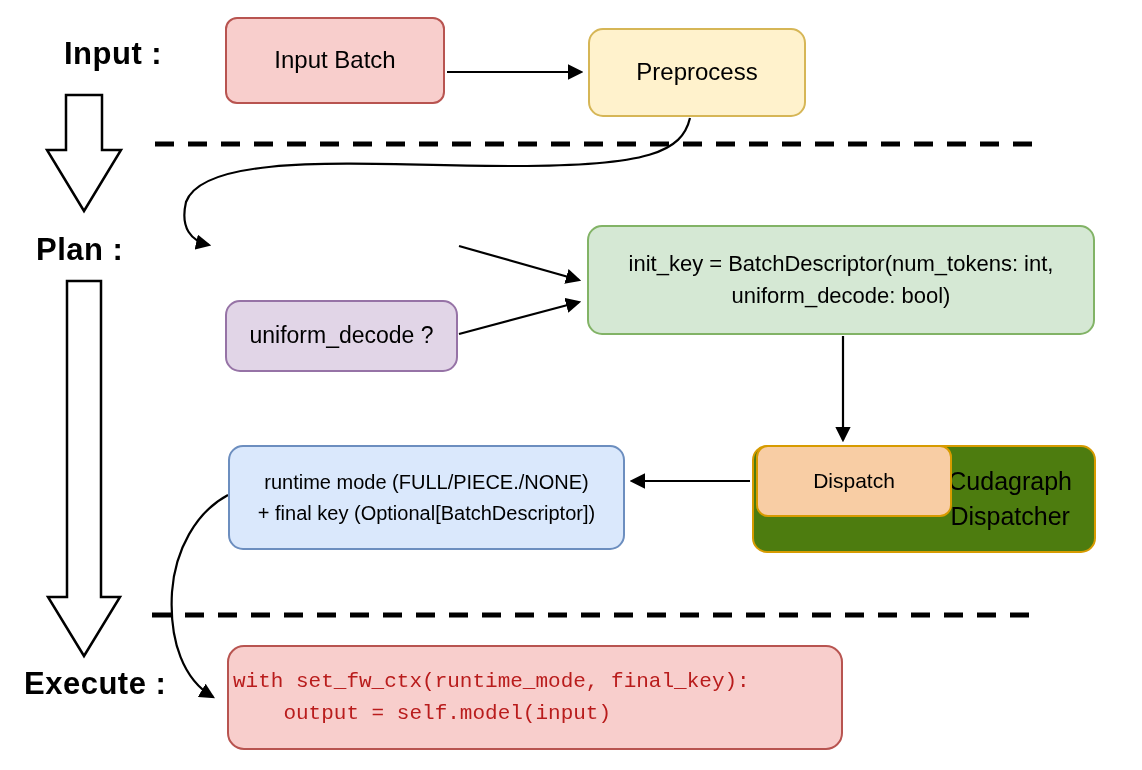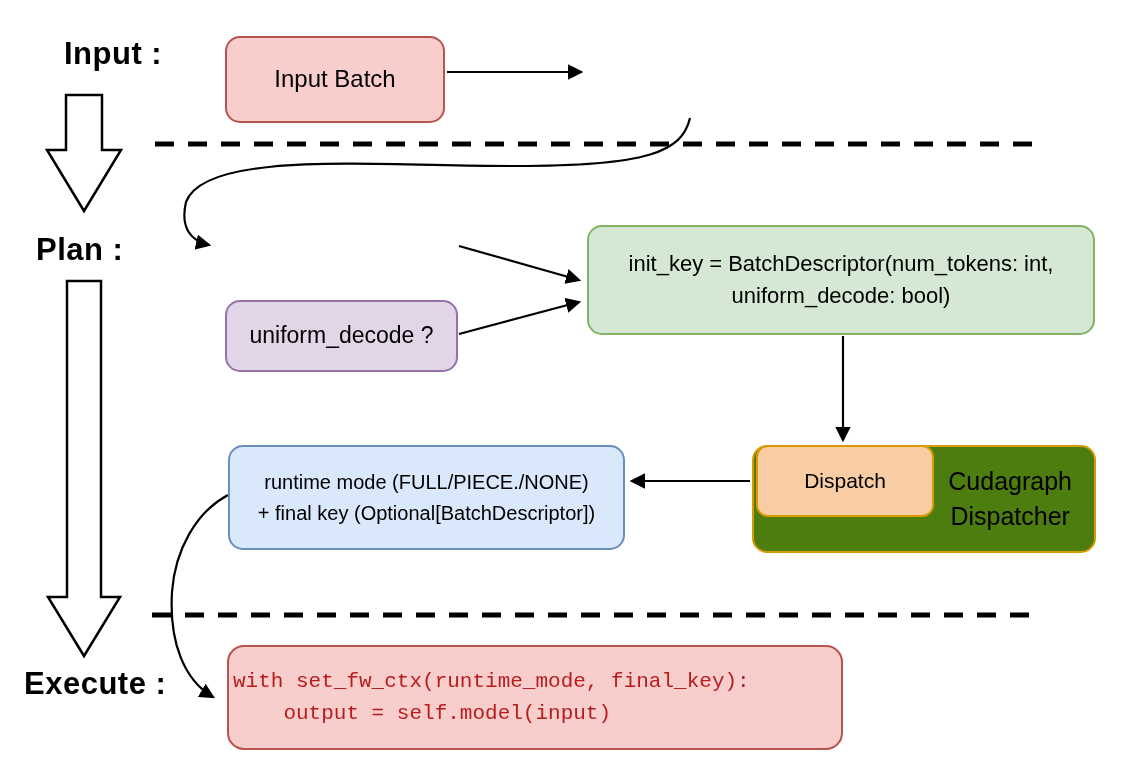--- a/index.html
+++ b/index.html
@@ -29,22 +29,22 @@
     border-radius:15px;
     display:flex;
     align-items:center;
     justify-content:center;
     text-align:center;
     color:#000000;
     line-height:1.45;
   }
   .multiline{ white-space:pre-line; }
   #node-input-batch{
-    left:225px;top:36px;width:220px;height:87px;
-    background:#f8cecc;border-color:#b85450;font-size:24px;
+    left:225px;top:17px;width:220px;height:87px;
+    background:#f8cecc;border-color:#b85450;font-size:24px;border-radius:12px;
   }
   #node-preprocess{
     left:588px;top:28px;width:218px;height:89px;
     background:#fff2cc;border-color:#d6b656;font-size:24px;
   }
   #node-cg-padding{
     left:225px;top:210px;width:233px;height:72px;
     background:#e1d5e7;border-color:#9673a6;font-size:24px;
   }
   #node-uniform-decode{
@@ -60,21 +60,21 @@
     background:#4d7c0f;border-color:#d79b00;font-size:25px;
     justify-content:flex-end;
   }
   #node-cudagraph-dispatcher .right-label{
     padding-right:22px;
     white-space:pre-line;
     text-align:center;
     line-height:1.4;
   }
   #node-dispatch{
-    left:756px;top:445px;width:178px;height:72px;
+    left:756px;top:445px;width:196px;height:72px;
     background:#f8cda4;border-color:#d79b00;font-size:21px;
     border-radius:12px;
   }
   #node-runtime-mode{
     left:228px;top:445px;width:397px;height:105px;
     background:#dae8fc;border-color:#6c8ebf;font-size:20px;
     line-height:1.55;
   }
   #node-execute-code{
     left:227px;top:645px;width:616px;height:105px;
@@ -116,20 +116,21 @@
     <path d="M750,481 L632,481" fill="none" stroke="#000000" stroke-width="2.2" marker-end="url(#ah)"></path>
     <path d="M228,495 C196,512 175,550 172,592 C169,642 184,680 213,697" fill="none" stroke="#000000" stroke-width="2.2" marker-end="url(#ah)"></path>
   </svg>
 
   <div class="section-label" style="left:30px;top:36px;margin-left:34px;">Input :</div>
   <div class="section-label" style="left:36px;top:232px;">Plan :</div>
   <div class="section-label" style="left:24px;top:666px;">Execute :</div>
 
   <div class="node" id="node-input-batch">Input Batch</div>
 
+  <div class="node" id="node-preprocess">Preprocess</div>
 
 
   <div class="node" id="node-uniform-decode">uniform_decode ?</div>
 
   <div class="node multiline" id="node-init-key">init_key = BatchDescriptor(num_tokens: int,
 uniform_decode: bool)</div>
 
   <div class="node" id="node-cudagraph-dispatcher">
     <span class="right-label">Cudagraph
 Dispatcher</span>

